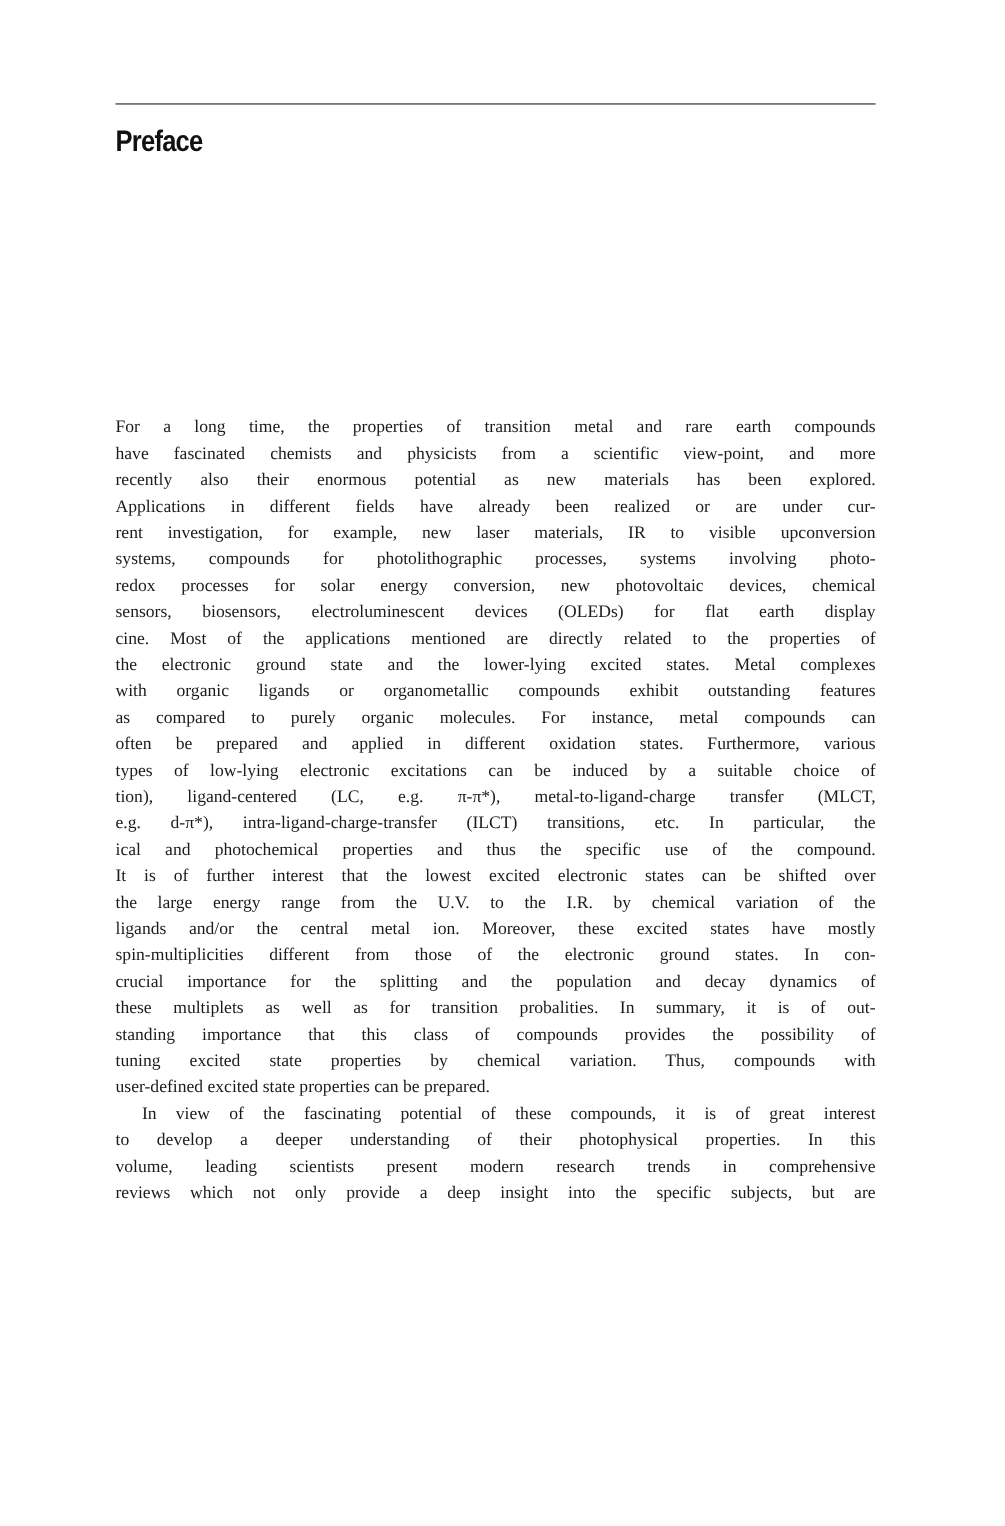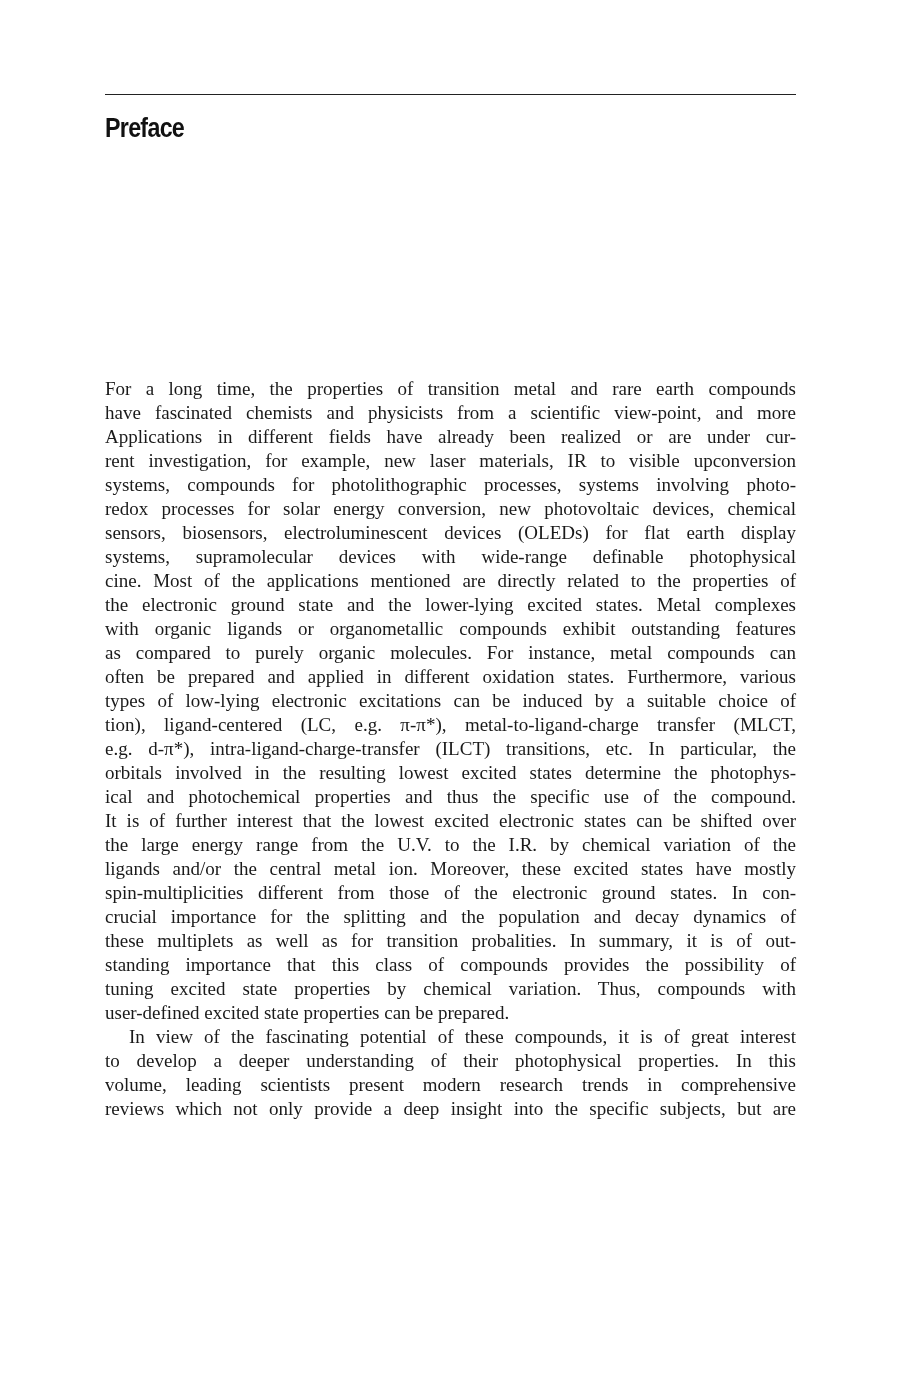--- a/index.html
+++ b/index.html
@@ -6,50 +6,49 @@
     body { width: 914px; height: 1387px; position: relative; overflow: hidden; }
     .page { position: absolute; left: 0; top: 0; width: 914px; height: 1387px; background: #fff; }
     .rule { position: absolute; left: 105px; top: 94px; width: 691px; height: 0; border-top: 1.3px solid #222; }
     .title { position: absolute; left: 105px; top: 110px; margin: 0;
       font-family: "Liberation Sans", sans-serif; font-weight: bold; font-size: 27px;
       letter-spacing: -0.8px; transform: scaleX(0.86); transform-origin: left top;
       color: #111; line-height: 36px; }
     .body { position: absolute; left: 105px; top: 377px; width: 691px;
       font-family: "DejaVu Serif", "Liberation Serif", serif; font-size: 17.3px; color: #1a1a1a; }
     .ln { display: block; height: 24px; line-height: 24px; white-space: nowrap;
-      text-align: justify; text-align-last: justify; font-family: "Liberation Serif", serif; font-size: 19px; }
+      text-align: justify; text-align-last: justify; font-family: "Liberation Serif", serif; font-size: 16px; }
     .ln.last { text-align-last: left; }
     .ln.indent { padding-left: 24px; }
   </style>
 </head>
 <body>
 
 <div class="page">
   <div class="rule"></div>
   <h1 class="title">Preface</h1>
 
   <div class="body">
     <div>
       <span class="ln">For a long time, the properties of transition metal and rare earth compounds</span>
       <span class="ln">have fascinated chemists and physicists from a scientific view-point, and more</span>
+      <span class="ln">recently also their enormous potential as new materials has been explored.</span>
       <span class="ln">Applications in different fields have already been realized or are under cur-</span>
       <span class="ln">rent investigation, for example, new laser materials, IR to visible upconversion</span>
       <span class="ln">systems, compounds for photolithographic processes, systems involving photo-</span>
       <span class="ln">redox processes for solar energy conversion, new photovoltaic devices, chemical</span>
       <span class="ln">sensors, biosensors, electroluminescent devices (OLEDs) for flat earth display</span>
-      <span class="ln">systems, supramolecular devices with wide-range definable photophysical</span>
       <span class="ln">cine. Most of the applications mentioned are directly related to the properties of</span>
       <span class="ln">the electronic ground state and the lower-lying excited states. Metal complexes</span>
       <span class="ln">with organic ligands or organometallic compounds exhibit outstanding features</span>
       <span class="ln">as compared to purely organic molecules. For instance, metal compounds can</span>
       <span class="ln">often be prepared and applied in different oxidation states. Furthermore, various</span>
       <span class="ln">types of low-lying electronic excitations can be induced by a suitable choice of</span>
       <span class="ln">tion), ligand-centered (LC, e.g. π-π*), metal-to-ligand-charge transfer (MLCT,</span>
       <span class="ln">e.g. d-π*), intra-ligand-charge-transfer (ILCT) transitions, etc. In particular, the</span>
-      <span class="ln">orbitals involved in the resulting lowest excited states determine the photophys-</span>
       <span class="ln">ical and photochemical properties and thus the specific use of the compound.</span>
       <span class="ln">It is of further interest that the lowest excited electronic states can be shifted over</span>
       <span class="ln">the large energy range from the U.V. to the I.R. by chemical variation of the</span>
       <span class="ln">ligands and/or the central metal ion. Moreover, these excited states have mostly</span>
       <span class="ln">spin-multiplicities different from those of the electronic ground states. In con-</span>
       <span class="ln">crucial importance for the splitting and the population and decay dynamics of</span>
       <span class="ln">these multiplets as well as for transition probalities. In summary, it is of out-</span>
       <span class="ln">standing importance that this class of compounds provides the possibility of</span>
       <span class="ln">tuning excited state properties by chemical variation. Thus, compounds with</span>
       <span class="ln last">user-defined excited state properties can be prepared.</span>

